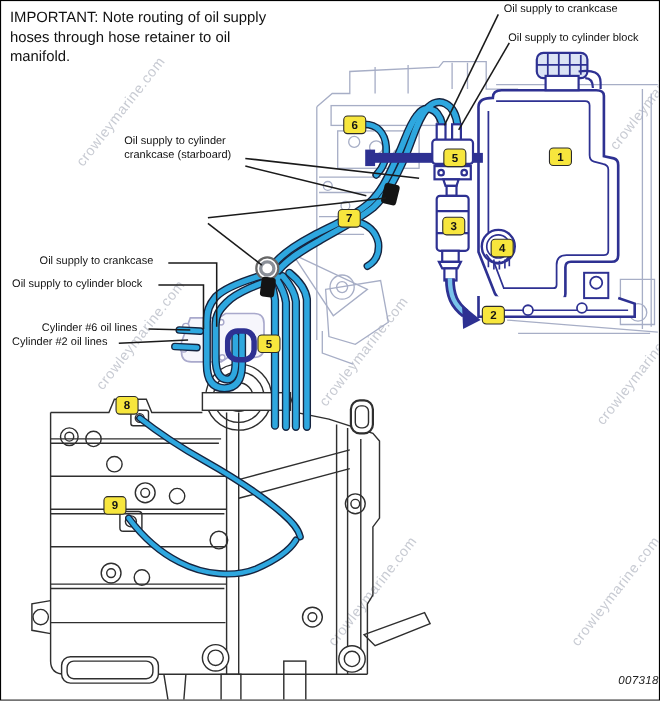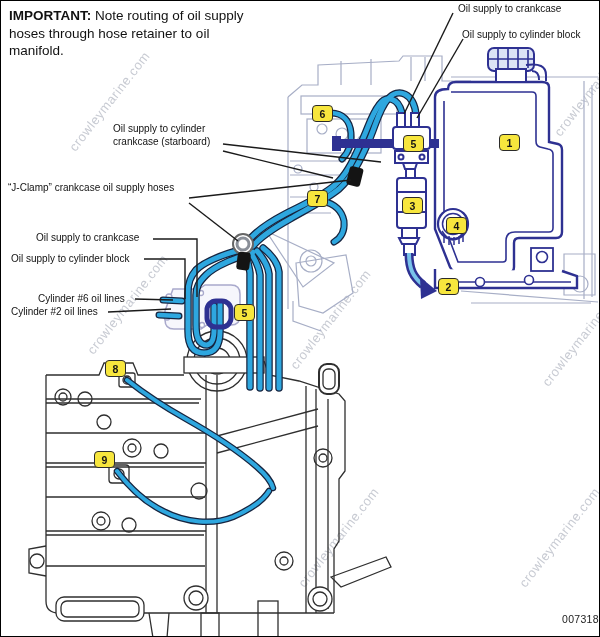--- a/index.html
+++ b/index.html
@@ -4,27 +4,27 @@
 <style>
   html,body{margin:0;padding:0;background:#e8e8e8;}
   .stage{
     position:relative;width:600px;height:637px;background:#ffffff;
     border:1px solid #000;box-sizing:border-box;overflow:hidden;
     font-family:"Liberation Sans", sans-serif;color:#111;
   }
   .art{position:absolute;left:0;top:0;width:600px;height:637px;}
   .lbl{position:absolute;font-size:10px;line-height:13px;white-space:nowrap;color:#111;}
   .note{position:absolute;left:8px;top:6px;width:246px;font-size:13.5px;line-height:17.5px;color:#111;}
-  .note b{font-weight:bold;}
+  .note b{font-weight:normal;}
   .badge{
     position:absolute;width:19px;height:15px;background:#f7e63d;border:1.6px solid #2b2b2b;
     border-radius:4px;display:flex;align-items:center;justify-content:center;
     font-size:10.5px;font-weight:bold;color:#151515;box-sizing:content-box;
   }
-  .fignum{position:absolute;left:561px;top:612px;font-size:10.5px;color:#222;letter-spacing:0.3px;}
+  .fignum{position:absolute;left:561px;top:612px;font-size:10.5px;color:#222;letter-spacing:0.3px;font-style:italic;}
   .wm{font-size:13px;fill:#c8cbd3;letter-spacing:0.6px;}
 </style>
 </head>
 <body>
 
 <div class="stage">
 
   <svg class="art" viewBox="0 0 600 637">
 
     <g>
@@ -236,21 +236,20 @@
 
   <div class="lbl" style="left:457px;top:1px">Oil supply to crankcase</div>
   <div class="lbl" style="left:461px;top:27px">Oil supply to cylinder block</div>
 
   <div class="lbl" style="left:112px;top:121px">
     <div>Oil supply to cylinder</div>
     <div>crankcase (starboard)</div>
   </div>
 
   <div class="lbl" style="left:7px;top:180px">
-    <div>“J-Clamp” crankcase oil supply hoses</div>
   </div>
 
   <div class="lbl" style="left:35px;top:230px">Oil supply to crankcase</div>
   <div class="lbl" style="left:10px;top:251px">Oil supply to cylinder block</div>
   <div class="lbl" style="left:37px;top:291px">Cylinder #6 oil lines</div>
   <div class="lbl" style="left:10px;top:304px">Cylinder #2 oil lines</div>
 
   <div class="badge" style="left:498px;top:133px">1</div>
   <div class="badge" style="left:437px;top:277px">2</div>
   <div class="badge" style="left:401px;top:196px">3</div>

